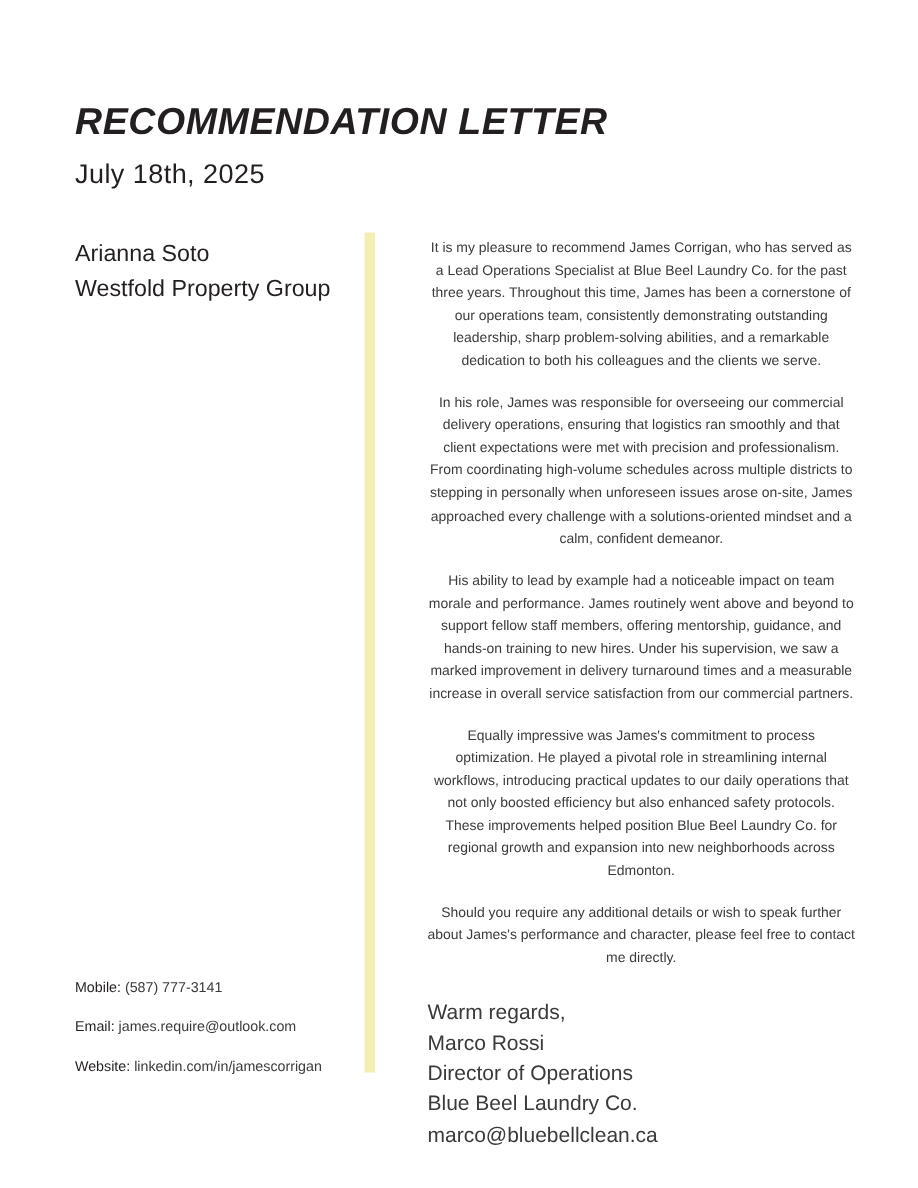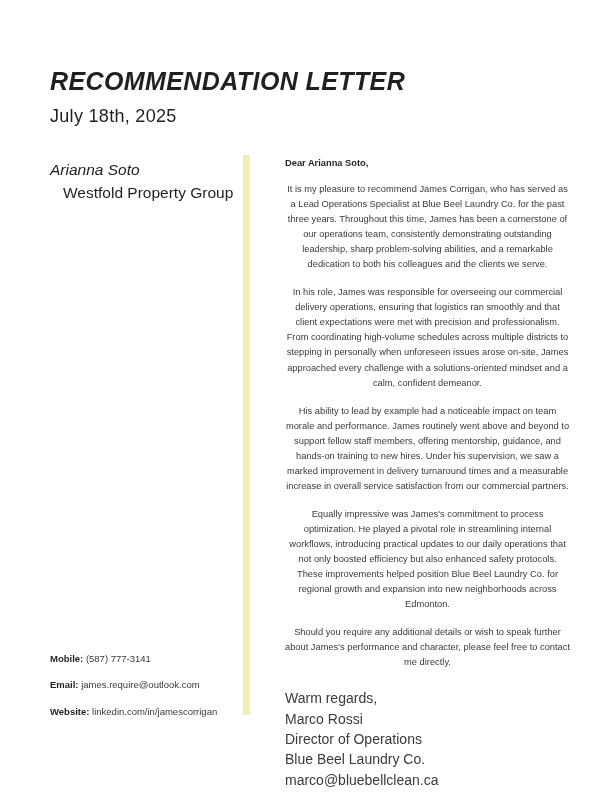--- a/index.html
+++ b/index.html
@@ -53,43 +53,42 @@
     position: absolute;
     left: 50px;
     top: 160px;
     width: 190px;
   }
   .recipient-name {
     font-size: 15.5px;
     color: #231f20;
     margin: 0;
     line-height: 1.35;
-    font-style: italic;
   }
   .recipient-org {
     font-size: 15.5px;
     color: #231f20;
-    margin: 2px 0 0 13px;
+    margin: 2px 0 0 0;
     line-height: 1.35;
   }
 
   .contact-block {
     position: absolute;
     left: 50px;
     top: 652px;
     width: 200px;
     font-size: 9.5px;
     line-height: 1.5;
   }
   .contact-row {
     margin-bottom: 12px;
     white-space: nowrap;
   }
   .contact-label {
-    font-weight: bold;
+    font-weight: normal;
     color: #231f20;
   }
   .contact-value {
     color: #3a3a3a;
   }
 
   
   .accent-bar {
     position: absolute;
     left: 243px;
@@ -155,21 +154,20 @@
       <span class="contact-label">Email:</span>
       <span class="contact-value">james.require@outlook.com</span>
     </div>
     <div class="contact-row">
       <span class="contact-label">Website:</span>
       <span class="contact-value">linkedin.com/in/jamescorrigan</span>
     </div>
   </div>
 
   <div class="body-col">
-    <p class="salutation">Dear Arianna Soto,</p>
     <p class="body-p">It is my pleasure to recommend James Corrigan, who has served as a Lead Operations Specialist at Blue Beel Laundry Co. for the past three years. Throughout this time, James has been a cornerstone of our operations team, consistently demonstrating outstanding leadership, sharp problem-solving abilities, and a remarkable dedication to both his colleagues and the clients we serve.</p>
     <p class="body-p">In his role, James was responsible for overseeing our commercial delivery operations, ensuring that logistics ran smoothly and that client expectations were met with precision and professionalism. From coordinating high-volume schedules across multiple districts to stepping in personally when unforeseen issues arose on-site, James approached every challenge with a solutions-oriented mindset and a calm, confident demeanor.</p>
     <p class="body-p">His ability to lead by example had a noticeable impact on team morale and performance. James routinely went above and beyond to support fellow staff members, offering mentorship, guidance, and hands-on training to new hires. Under his supervision, we saw a marked improvement in delivery turnaround times and a measurable increase in overall service satisfaction from our commercial partners.</p>
     <p class="body-p">Equally impressive was James's commitment to process optimization. He played a pivotal role in streamlining internal workflows, introducing practical updates to our daily operations that not only boosted efficiency but also enhanced safety protocols. These improvements helped position Blue Beel Laundry Co. for regional growth and expansion into new neighborhoods across Edmonton.</p>
     <p class="body-p">Should you require any additional details or wish to speak further about James's performance and character, please feel free to contact me directly.</p>
 
     <div class="signoff">
       <div>Warm regards,</div>
       <div>Marco Rossi</div>
       <div>Director of Operations</div>

